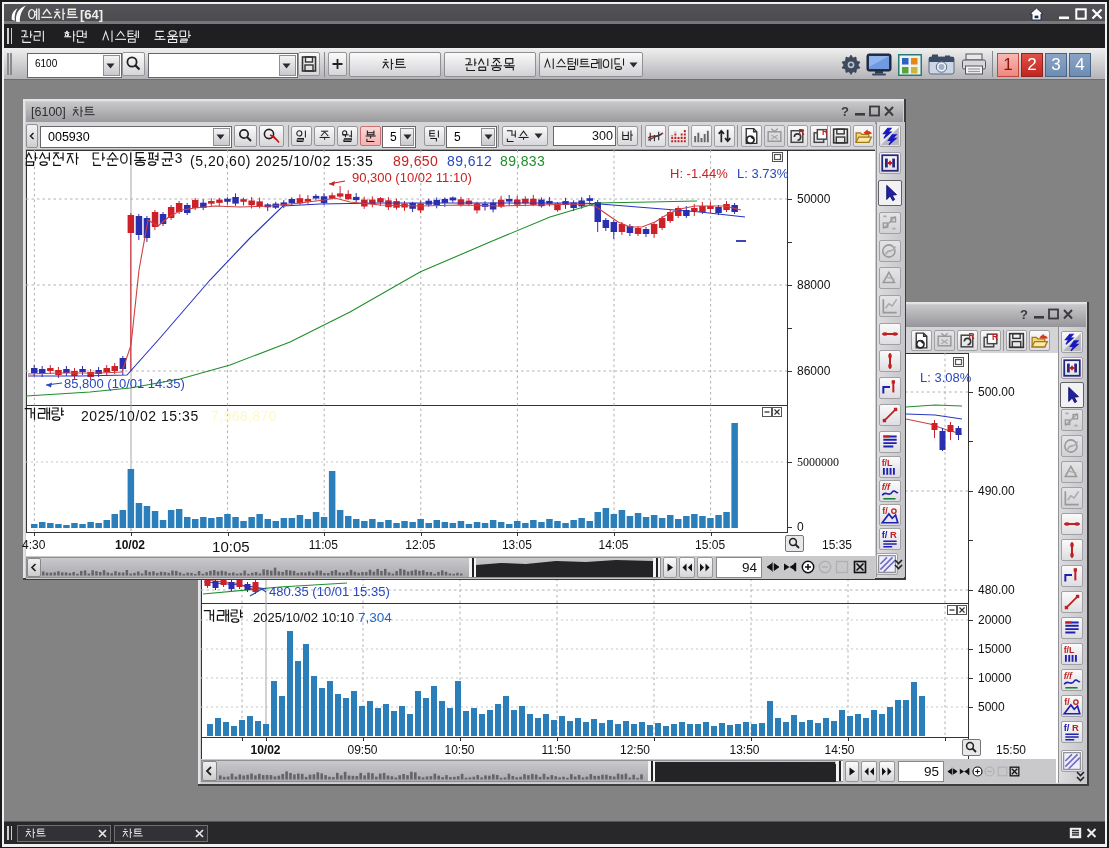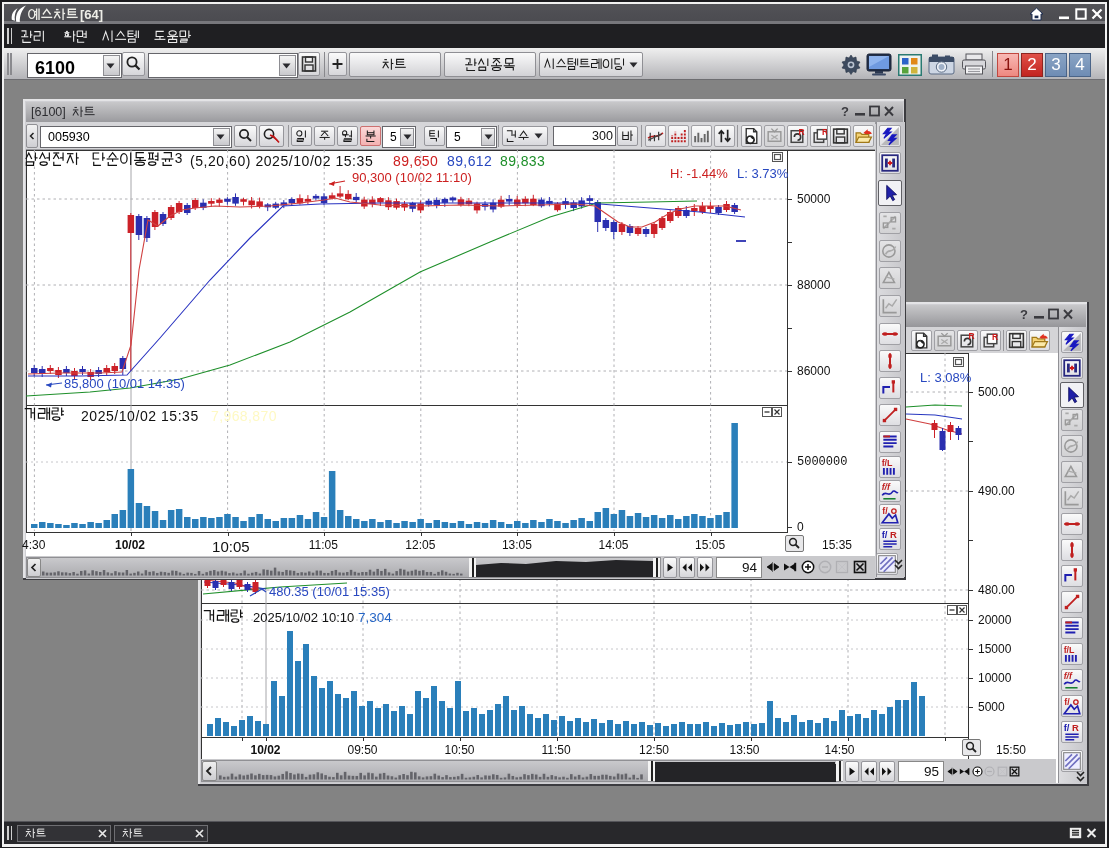--- a/index.html
+++ b/index.html
@@ -94,21 +94,21 @@
       <polyline points="26.20,0.91 31.70,0.91 31.70,6.50 26.20,6.50 26.20,0.91" fill="none" stroke="#ececec" stroke-width="1.10"></polyline>
       <polyline points="35.05,0.52 35.05,8.06" fill="none" stroke="#ececec" stroke-width="1.10"></polyline>
       <polyline points="35.05,5.46 37.08,5.46" fill="none" stroke="#ececec" stroke-width="1.10"></polyline>
       <polyline points="26.68,9.10 33.37,9.10 33.37,10.72 26.68,10.72 26.68,12.35 33.37,12.35" fill="none" stroke="#ececec" stroke-width="1.10"></polyline>
     </svg></div>
 <div style="position:absolute;left:4px;top:48px;width:1101px;height:31px;background:linear-gradient(#efefef,#b4b4b8);"></div>
 <div style="position:absolute;left:4px;top:79px;width:1101px;height:1px;background:#6d6d71;"></div>
 <div style="position:absolute;left:7px;top:53px;width:1.5px;height:22px;background:#8a8a8e;"></div>
 <div style="position:absolute;left:10px;top:53px;width:1.5px;height:22px;background:#8a8a8e;"></div>
 <div style="position:absolute;left:27px;top:53px;width:93px;height:23px;background:#fff;border:1px solid #66666b;"></div>
-<div style="position:absolute;left:35px;top:58.5px;font-family:'Liberation Sans',sans-serif;font-size:18px;color:#000;font-weight:bold;white-space:nowrap;line-height:1;">6100</div>
+<div style="position:absolute;left:35px;top:58.5px;font-family:'Liberation Sans',sans-serif;font-size:10px;color:#000;font-weight:normal;white-space:nowrap;line-height:1;">6100</div>
 <div style="position:absolute;left:103px;top:55px;width:15px;height:19px;background:linear-gradient(#f4f4f4,#c9c9cd);border:1px solid #8d8d92;"></div>
 <svg style="position:absolute;left:105.5px;top:62.5px;" width="9" height="6" viewBox="0 0 9 6">
     <path d="M0.5,0.5 L8.5,0.5 L4.5,5.5 Z" fill="#2a2a2e"></path>
   </svg>
 <div style="position:absolute;left:122px;top:52px;width:23px;height:24px;background:linear-gradient(#fbfbfb,#d6d6da);border:1px solid #96969b;border-radius:2px;box-sizing:border-box;"><svg width="21" height="22" viewBox="0 0 21 22">
       <circle cx="9" cy="9" r="4.6" fill="none" stroke="#222" stroke-width="1.8"></circle>
       <line x1="12.4" y1="12.4" x2="16.5" y2="16.5" stroke="#222" stroke-width="2.2"></line>
     </svg></div>
 <div style="position:absolute;left:148px;top:53px;width:148px;height:23px;background:#fff;border:1px solid #66666b;"></div>
 <div style="position:absolute;left:279px;top:55px;width:15px;height:19px;background:linear-gradient(#f4f4f4,#c9c9cd);border:1px solid #8d8d92;"></div>
@@ -547,21 +547,21 @@
 <div style="position:absolute;left:460px;top:737px;width:1px;height:4px;background:#333;"></div>
 <div style="position:absolute;left:557px;top:737px;width:1px;height:4px;background:#333;"></div>
 <div style="position:absolute;left:654px;top:737px;width:1px;height:4px;background:#333;"></div>
 <div style="position:absolute;left:751px;top:737px;width:1px;height:4px;background:#333;"></div>
 <div style="position:absolute;left:848px;top:737px;width:1px;height:4px;background:#333;"></div>
 <div style="position:absolute;left:945px;top:737px;width:1px;height:4px;background:#333;"></div>
 <div style="position:absolute;left:250.5px;top:744px;font-family:'Liberation Sans',sans-serif;font-size:12px;color:#111;font-weight:bold;white-space:nowrap;line-height:1;">10/02</div>
 <div style="position:absolute;left:347.5px;top:744px;font-family:'Liberation Sans',sans-serif;font-size:12px;color:#111;white-space:nowrap;line-height:1;">09:50</div>
 <div style="position:absolute;left:444.5px;top:744px;font-family:'Liberation Sans',sans-serif;font-size:12px;color:#111;white-space:nowrap;line-height:1;">10:50</div>
 <div style="position:absolute;left:541.5px;top:744px;font-family:'Liberation Sans',sans-serif;font-size:12px;color:#111;white-space:nowrap;line-height:1;">11:50</div>
-<div style="position:absolute;left:639px;top:744px;font-family:'Liberation Sans',sans-serif;font-size:12px;color:#111;white-space:nowrap;line-height:1;">12:50</div>
+<div style="position:absolute;left:620px;top:744px;font-family:'Liberation Sans',sans-serif;font-size:12px;color:#111;white-space:nowrap;line-height:1;">12:50</div>
 <div style="position:absolute;left:729.5px;top:744px;font-family:'Liberation Sans',sans-serif;font-size:12px;color:#111;white-space:nowrap;line-height:1;">13:50</div>
 <div style="position:absolute;left:824.5px;top:744px;font-family:'Liberation Sans',sans-serif;font-size:12px;color:#111;white-space:nowrap;line-height:1;">14:50</div>
 <div style="position:absolute;left:996px;top:744px;font-family:'Liberation Sans',sans-serif;font-size:12px;color:#111;white-space:nowrap;line-height:1;">15:50</div>
 <div style="position:absolute;left:962px;top:739px;width:19px;height:17px;background:#e8e8ea;border:1px solid #777;border-radius:2px;box-sizing:border-box;"><svg width="17" height="15" viewBox="0 0 17 15">
       <circle cx="7" cy="6" r="3.4" fill="none" stroke="#222" stroke-width="1.5"></circle>
       <line x1="9.5" y1="8.5" x2="13" y2="12" stroke="#222" stroke-width="1.8"></line>
     </svg></div>
 <div style="position:absolute;left:201px;top:759px;width:855px;height:24px;background:#c9c9cc;"></div>
 <div style="position:absolute;left:201px;top:760px;width:642px;height:22px;background:linear-gradient(#c9c9cc,#ababaf);border:1px solid #909094;box-sizing:border-box;"></div>
 <div style="position:absolute;left:202px;top:761px;width:15px;height:20px;background:linear-gradient(#efefef,#cdcdd1);border:1px solid #888;border-radius:2px;box-sizing:border-box;"><svg width="13" height="18" viewBox="0 0 13 18">
@@ -1004,21 +1004,21 @@
   </svg>
 <div style="position:absolute;left:787px;top:199px;width:5px;height:1px;background:#333;"></div>
 <div style="position:absolute;left:797px;top:193px;font-family:'Liberation Sans',sans-serif;font-size:12px;color:#111;white-space:nowrap;line-height:1;">50000</div>
 <div style="position:absolute;left:787px;top:242px;width:5px;height:1px;background:#333;"></div>
 <div style="position:absolute;left:787px;top:285px;width:5px;height:1px;background:#333;"></div>
 <div style="position:absolute;left:797px;top:279px;font-family:'Liberation Sans',sans-serif;font-size:12px;color:#111;white-space:nowrap;line-height:1;">88000</div>
 <div style="position:absolute;left:787px;top:328px;width:5px;height:1px;background:#333;"></div>
 <div style="position:absolute;left:787px;top:371px;width:5px;height:1px;background:#333;"></div>
 <div style="position:absolute;left:797px;top:365px;font-family:'Liberation Sans',sans-serif;font-size:12px;color:#111;white-space:nowrap;line-height:1;">86000</div>
 <div style="position:absolute;left:787px;top:462px;width:5px;height:1px;background:#333;"></div>
-<div style="position:absolute;left:797px;top:456px;font-family:Liberation Mono, monospace;font-size:12px;color:#111;white-space:nowrap;line-height:1;">5000000</div>
+<div style="position:absolute;left:797px;top:456px;font-family:Liberation Serif, serif;font-size:12px;color:#111;white-space:nowrap;line-height:1;">5000000</div>
 <div style="position:absolute;left:787px;top:527px;width:5px;height:1px;background:#333;"></div>
 <div style="position:absolute;left:797px;top:521px;font-family:'Liberation Sans',sans-serif;font-size:12px;color:#111;white-space:nowrap;line-height:1;">0</div>
 <svg style="position:absolute;left:26px;top:150px;" width="761" height="255" viewBox="0 0 761 255">
     <line x1="8.2" y1="215.0" x2="8.2" y2="226.0" stroke="#2a2fb0" stroke-width="1"></line>
     <rect x="5.0" y="218.0" width="6.5" height="5.0" fill="#2a2fb0"></rect>
     <line x1="16.2" y1="216.0" x2="16.2" y2="227.0" stroke="#2a2fb0" stroke-width="1"></line>
     <rect x="13.0" y="219.0" width="6.5" height="5.0" fill="#2a2fb0"></rect>
     <line x1="24.3" y1="215.0" x2="24.3" y2="224.0" stroke="#cc2128" stroke-width="1"></line>
     <rect x="21.1" y="218.0" width="6.5" height="3.0" fill="#cc2128"></rect>
     <line x1="32.4" y1="217.0" x2="32.4" y2="228.0" stroke="#cc2128" stroke-width="1"></line>

